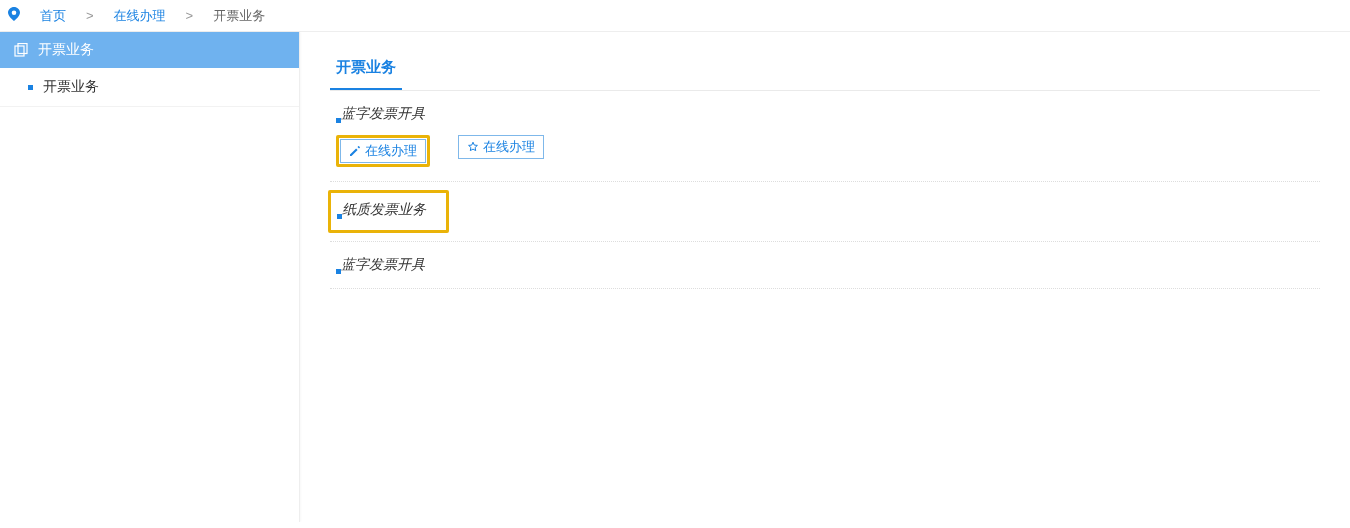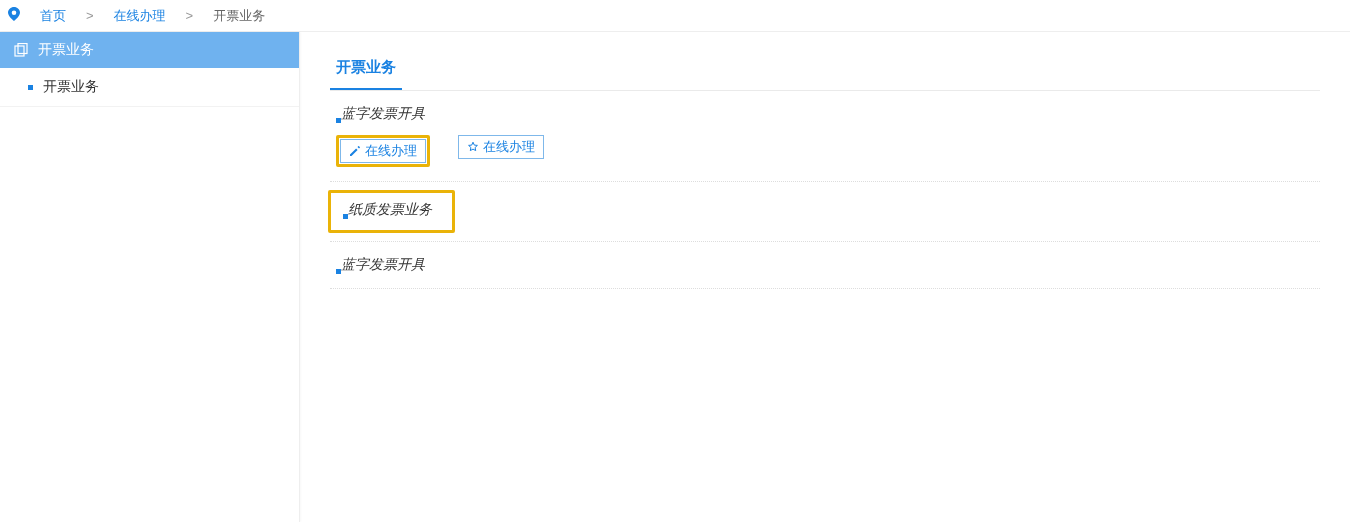--- a/index.html
+++ b/index.html
@@ -126,21 +126,21 @@
   .highlight-red {
     border: 3px solid #eab308;
     border-radius: 2px;
   }
   .highlight-box-1 {
     display: inline-block;
     padding: 1px;
   }
   .highlight-box-2 {
     display: inline-block;
-    padding: 8px 20px 8px 12px;
+    padding: 8px 20px 8px 6px;
     margin-left: -2px;
   }
 </style>
 </head>
 <body>
 
 <div class="breadcrumb">
   <span class="pin">
     <svg width="12" height="14" viewBox="0 0 12 14">
         <path fill="#1a82e2" d="M6 0C2.7 0 0 2.5 0 5.6c0 4.2 6 8.4 6 8.4s6-4.2 6-8.4C12 2.5 9.3 0 6 0zm0 8a2.3 2.3 0 1 1 0-4.6A2.3 2.3 0 0 1 6 8z"></path>

